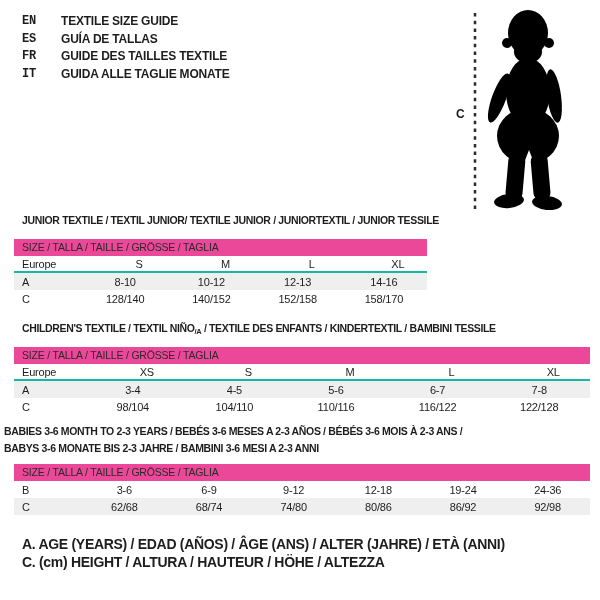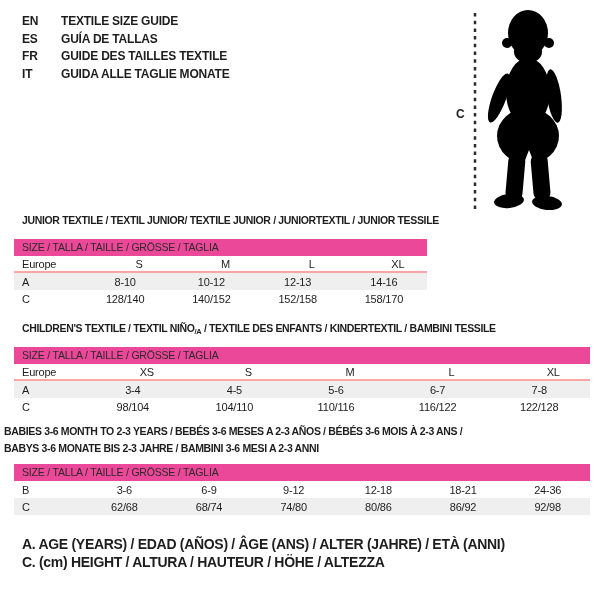--- a/index.html
+++ b/index.html
@@ -4,34 +4,34 @@
 <style>
   html,body{margin:0;padding:0;background:#fff;}
   .canvas{
     position:relative;width:600px;height:600px;background:#ffffff;overflow:hidden;
     font-family:"Liberation Sans","DejaVu Sans",sans-serif;color:#1d1d1d;
     letter-spacing:-0.2px;
   }
   
   .langs{position:absolute;left:22px;top:13px;}
   .lang-row{display:flex;line-height:17.5px;font-size:12px;font-weight:bold;}
-  .lang-code{width:39px;}
+  .lang-code{width:39px;font-family:Liberation Mono, monospace;}
   
   .figure{position:absolute;left:450px;top:5px;width:145px;height:212px;}
   .c-label{position:absolute;left:6px;top:102px;font-size:12px;font-weight:bold;}
   .dash-line{position:absolute;left:22px;top:3px;}
   .baby{position:absolute;left:28px;top:1px;}
   
   .ttitle{position:absolute;font-size:10.5px;font-weight:bold;letter-spacing:-0.35px;white-space:nowrap;}
   .ttl-sub{font-size:7.5px;position:relative;top:2px;}
   .ttitle.wrap{white-space:normal;line-height:17px;}
   .table{position:absolute;font-size:11px;}
   .size-bar{height:17px;line-height:17px;background:#ec4899;padding-left:8px;font-size:10.5px;color:#2a2a2a;}
   .trow{display:flex;align-items:center;height:17px;}
-  .trow.thead{height:15px;border-bottom:2px solid #fca5a5;gap:28px;}
+  .trow.thead{height:15px;border-bottom:2px solid #14b8a6;gap:28px;}
   .trow.alt{background:#efefef;}
   .c0{width:60px;padding-left:8px;}
   .c{flex:1;text-align:center;}
   
   .notes{position:absolute;left:22px;top:535px;font-size:14px;font-weight:bold;line-height:18px;letter-spacing:-0.3px;}
   
   .t1-title{left:22px;top:214px;}
   .t1-table{left:14px;top:239px;width:413px;}
   .t2-title{left:22px;top:322px;}
   .t2-table{left:14px;top:347px;width:576px;}
@@ -148,21 +148,21 @@
     <div>BABYS 3-6 MONATE BIS 2-3 JAHRE / BAMBINI 3-6 MESI A 2-3 ANNI</div>
   </div>
   <div class="table t3-table">
     <div class="size-bar">SIZE / TALLA / TAILLE / GRÖSSE / TAGLIA</div>
     <div class="trow">
       <span class="c0">B</span>
       <span class="c">3-6</span>
       <span class="c">6-9</span>
       <span class="c">9-12</span>
       <span class="c">12-18</span>
-      <span class="c">18-21</span>
+      <span class="c">19-24</span>
       <span class="c">24-36</span>
     </div>
     <div class="trow alt">
       <span class="c0">C</span>
       <span class="c">62/68</span>
       <span class="c">68/74</span>
       <span class="c">74/80</span>
       <span class="c">80/86</span>
       <span class="c">86/92</span>
       <span class="c">92/98</span>

